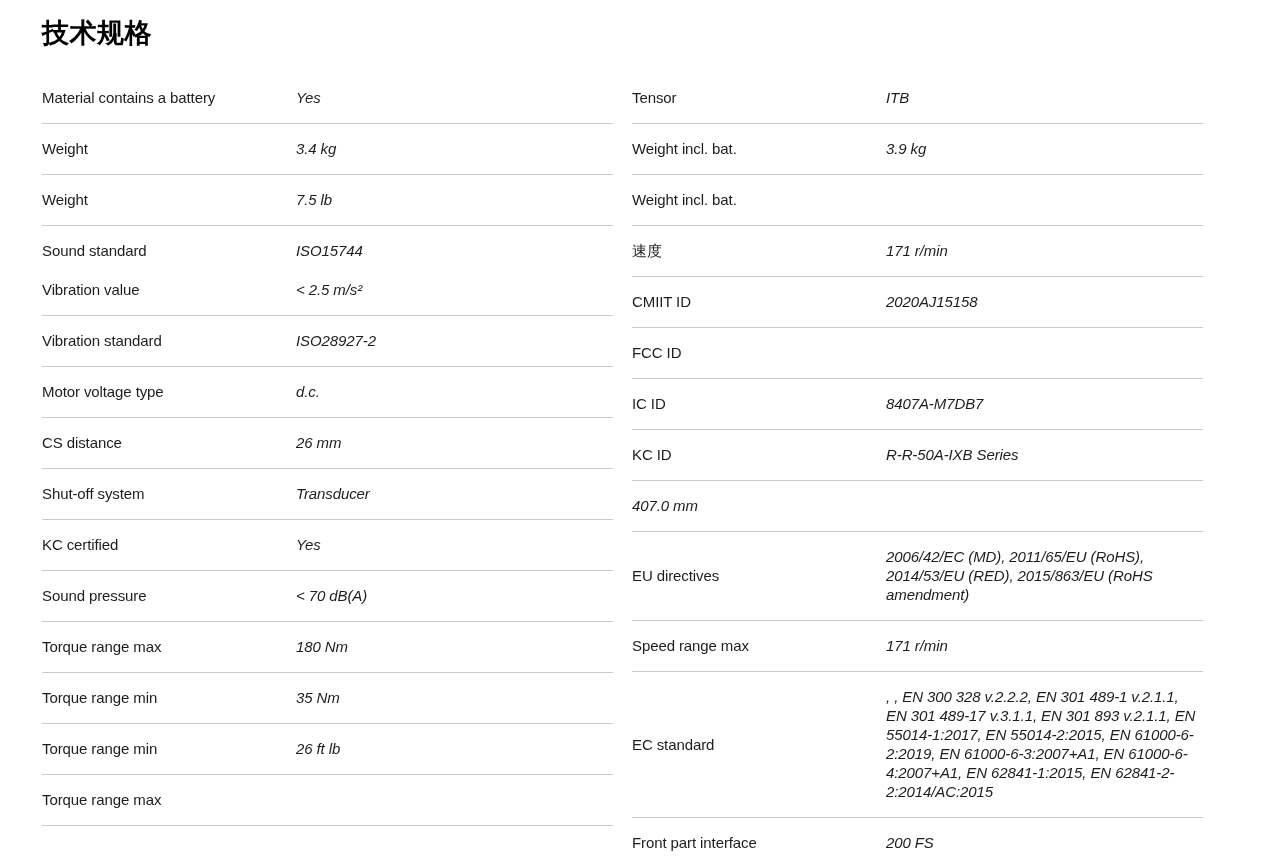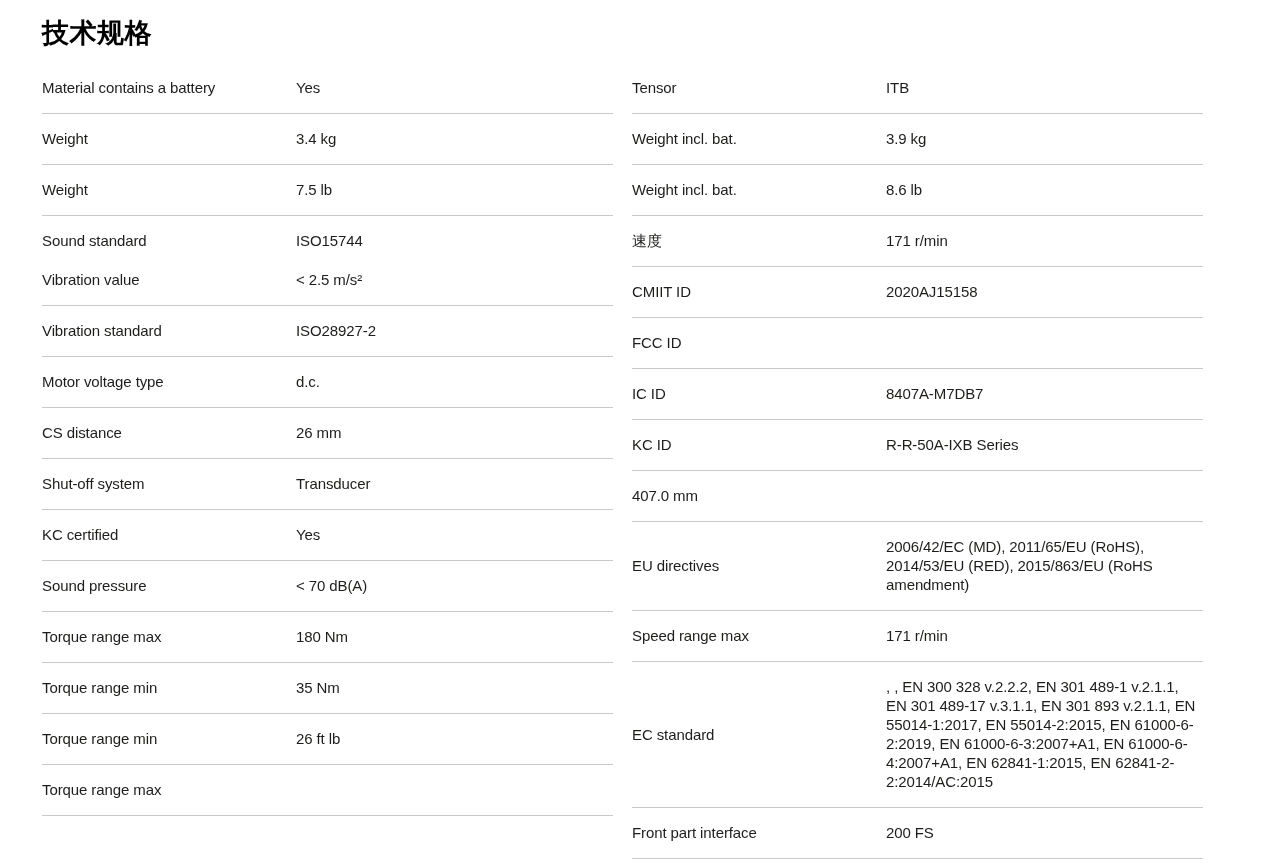--- a/index.html
+++ b/index.html
@@ -15,21 +15,21 @@
     font-family:"Liberation Sans", sans-serif;
     color:var(--text);
   }
   .page{
     width:1279px;
     height:866px;
     overflow:hidden;
     padding:16px 0 0 42px;
   }
   .page-title{
-    margin:2px 0 14px 0;
+    margin:2px 0 24px 0;
     font-size:27px;
     line-height:31px;
     font-weight:700;
     color:var(--title);
     letter-spacing:0.5px;
   }
   .columns{
     display:flex;
     gap:19px;
     width:1161px;
@@ -54,20 +54,21 @@
     padding-bottom:5px;
   }
   .spec-label{
     flex:0 0 254px;
     width:254px;
     padding-right:12px;
   }
   .spec-value{
     flex:1;
     padding-right:6px;
+    font-style:italic;
   }
 </style>
 </head>
 <body>
 
 <div class="page">
   <h2 class="page-title">技术规格</h2>
   <div class="columns">
     <div class="col" id="col-left">
   <div class="spec-row">
@@ -151,21 +152,20 @@
     <div class="spec-value">ITB</div>
   </div>
 
   <div class="spec-row">
     <div class="spec-label">Weight incl. bat.</div>
     <div class="spec-value">3.9 kg</div>
   </div>
 
   <div class="spec-row">
     <div class="spec-label">Weight incl. bat.</div>
-    <div class="spec-value">8.6 lb</div>
   </div>
 
   <div class="spec-row">
     <div class="spec-label">速度</div>
     <div class="spec-value">171 r/min</div>
   </div>
 
   <div class="spec-row">
     <div class="spec-label">CMIIT ID</div>
     <div class="spec-value">2020AJ15158</div>

